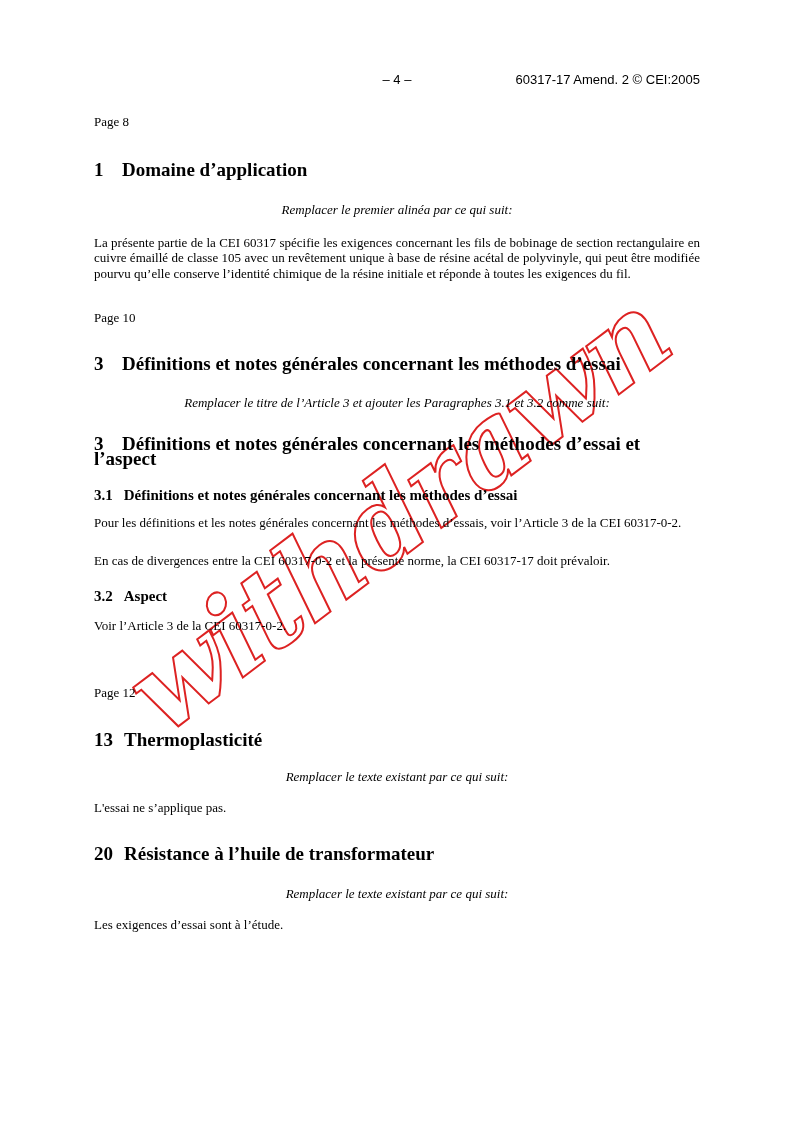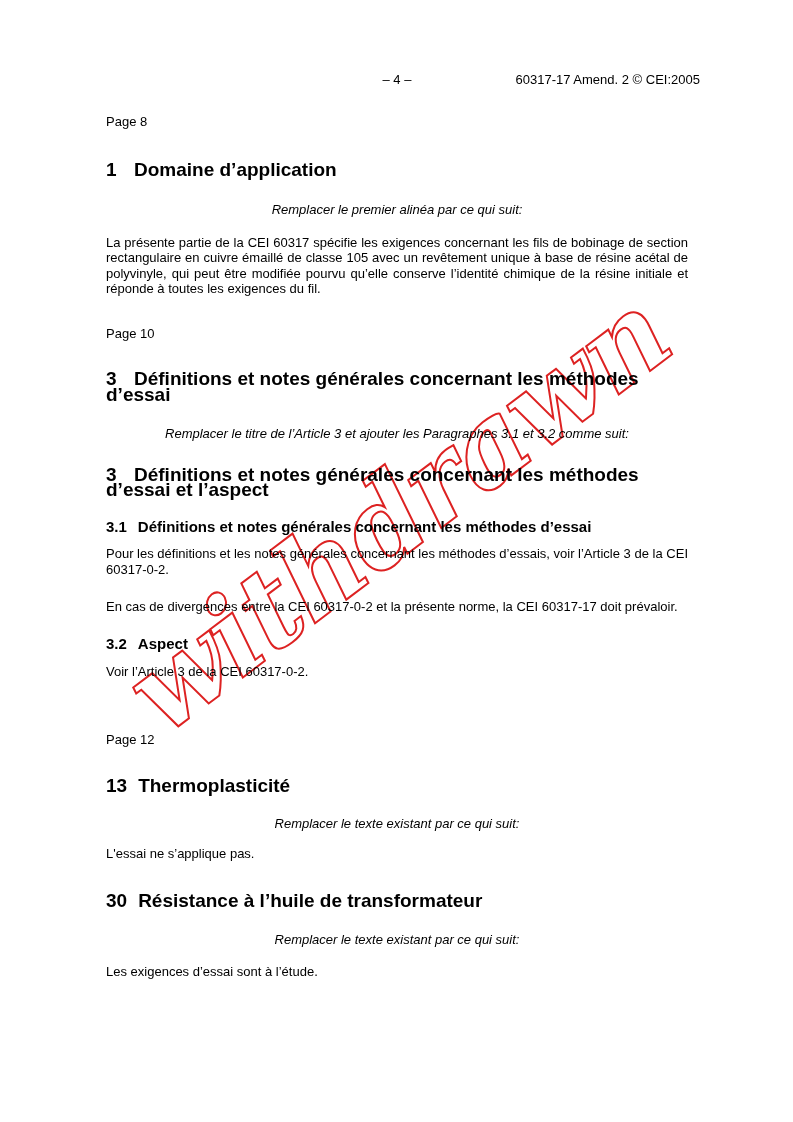--- a/index.html
+++ b/index.html
@@ -38,22 +38,23 @@
     white-space: nowrap;
   }
   .content {
     position: absolute;
     top: 104px;
     left: 94px;
     width: 606px;
     z-index: 2;
   }
   .content p {
-    margin: 12px;
+    margin: 0;
     line-height: 15.5px;
+    font-family: Liberation Serif, serif;
   }
   .pageref { }
   .h1 {
     font-weight: bold;
     font-size: 19px;
   }
   .h2 {
     font-weight: bold;
     font-size: 15px;
   }
@@ -129,20 +130,20 @@
 
     <p class="pageref" style="margin-top:52px">Page 12</p>
 
     <p class="h1" style="margin-top:31px"><span class="hnum">13</span><span>Thermoplasticité</span></p>
 
     <p class="note" style="margin-top:22px">Remplacer le texte existant par ce qui suit:</p>
 
     <p class="body" style="margin-top:15px">L'essai ne s’applique pas.</p>
 
 
-    <p class="h1" style="margin-top:31px"><span class="hnum">30</span><span>Résistance à l’huile de transformateur</span></p>
+    <p class="h1" style="margin-top:31px"><span class="hnum">20</span><span>Résistance à l’huile de transformateur</span></p>
 
     <p class="note" style="margin-top:24px">Remplacer le texte existant par ce qui suit:</p>
 
     <p class="body" style="margin-top:16px">Les exigences d’essai sont à l’étude.</p>
 
   </div>
 </div>
 
 </body></html>

